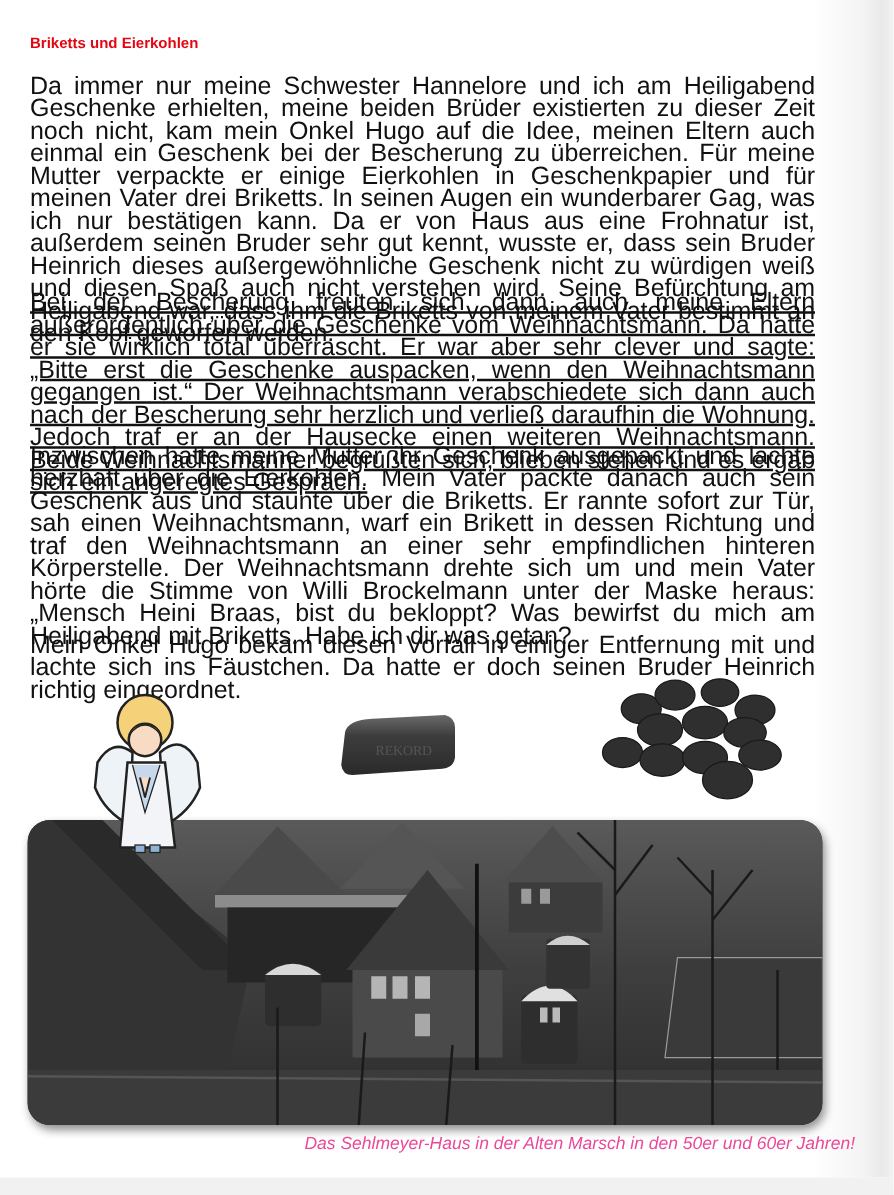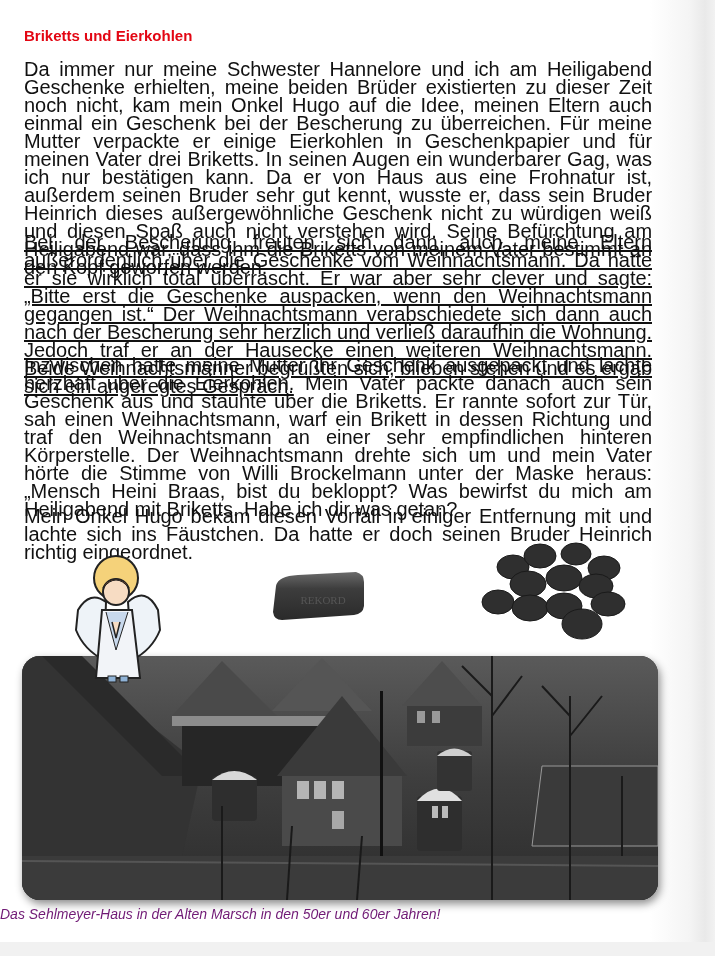--- a/index.html
+++ b/index.html
@@ -12,36 +12,36 @@
   .page {
     position: absolute; left: 0; top: 0; width: 715px; height: 942px;
     background: linear-gradient(to right, #ffffff 0px, #ffffff 650px, #f4f4f4 690px, #e9e9e9 705px, #f2f2f2 715px);
   }
   .bottom-strip {
     position: absolute; left: 0; top: 942px; width: 715px; height: 14px;
     background: #f1f1f1;
   }
   .title {
     position: absolute; left: 24px; top: 27px;
-    font-size: 15px; font-weight: bold; color: #e30613;
+    font-size: 12px; font-weight: bold; color: #e30613;
     margin: 0;
   }
   .text-block {
     position: absolute; left: 24px; width: 628px;
     font-size: 20px; line-height: 18px; text-align: justify;
     margin: 0;
     letter-spacing: -0.05px;
   }
   .p1 { top: 60px; }
   .p2 { top: 233px; text-decoration: underline; }
   .p3 { top: 356px; }
   .p4 { top: 507px; }
   .caption {
-    position: absolute; left: 0; top: 906px; width: 684px; text-align: left;
-    font-size: 14px; font-style: italic; color: #701a75;
+    position: absolute; left: 0; top: 906px; width: 684px; text-align: right;
+    font-size: 14px; font-style: italic; color: #ec4899;
   }
   .photo {
     position: absolute; left: 22px; top: 656px; width: 636px; height: 244px;
     border-radius: 18px; overflow: hidden;
     box-shadow: 2px 4px 8px rgba(0,0,0,0.45);
     background: #3a3a3a;
   }
   .angel { position: absolute; left: 70px; top: 550px; width: 96px; height: 140px; }
   .brikett { position: absolute; left: 268px; top: 568px; width: 100px; height: 56px; }
   .eggs { position: absolute; left: 478px; top: 542px; width: 162px; height: 102px; }

